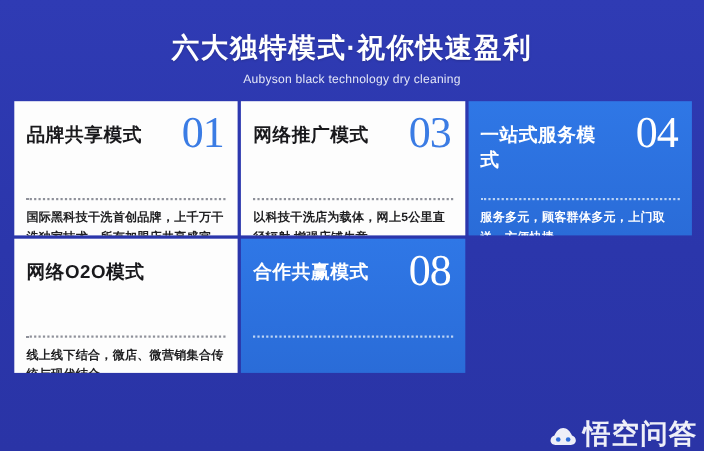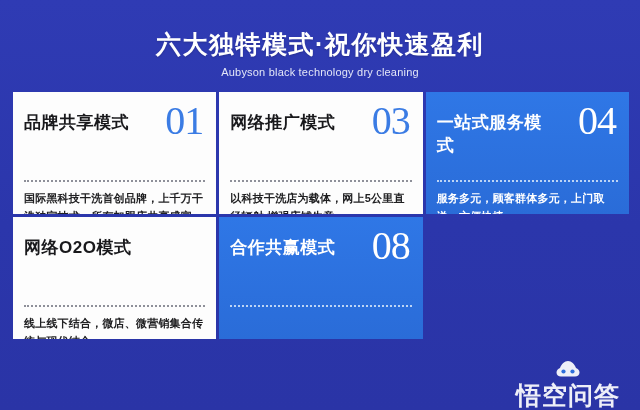--- a/index.html
+++ b/index.html
@@ -115,28 +115,27 @@
     line-height: 1.62;
     font-weight: bold;
     letter-spacing: 0.2px;
   }
   .light .card-body { color: #202022; }
   .dark  .card-body { color: #ffffff; }
 
   
   .watermark {
     position: absolute;
-    right: 20px;
+    right: 6px;
     bottom: 2px;
     display: flex;
     align-items: center;
     gap: 5px;
     opacity: 0.92;
     pointer-events: none;
-    flex-direction: column;
   }
   .wm-logo {
     width: 26px;
     height: 20px;
     flex: 0 0 auto;
   }
   .wm-text {
     font-size: 25px;
     font-weight: bold;
     color: #ffffff;

